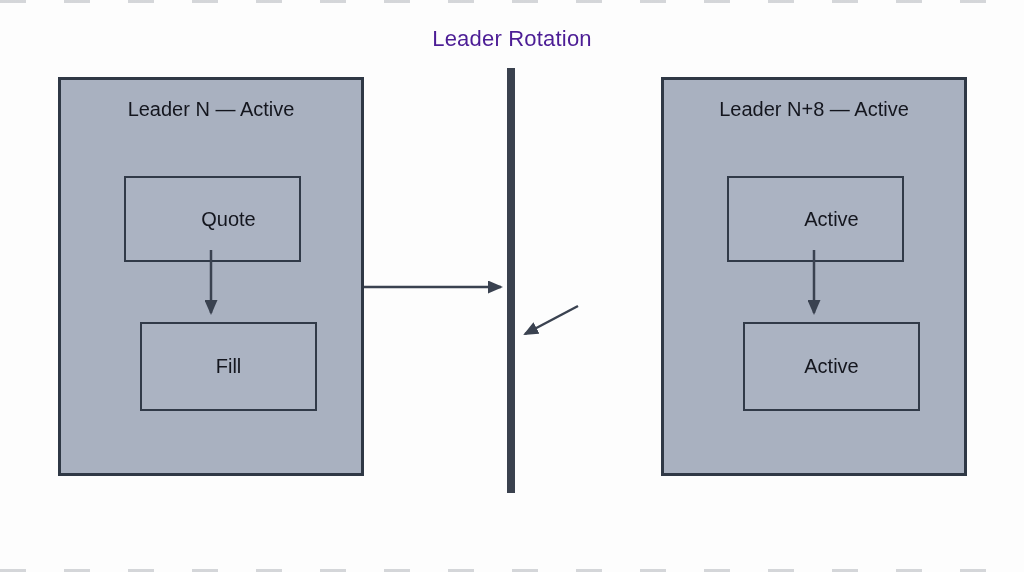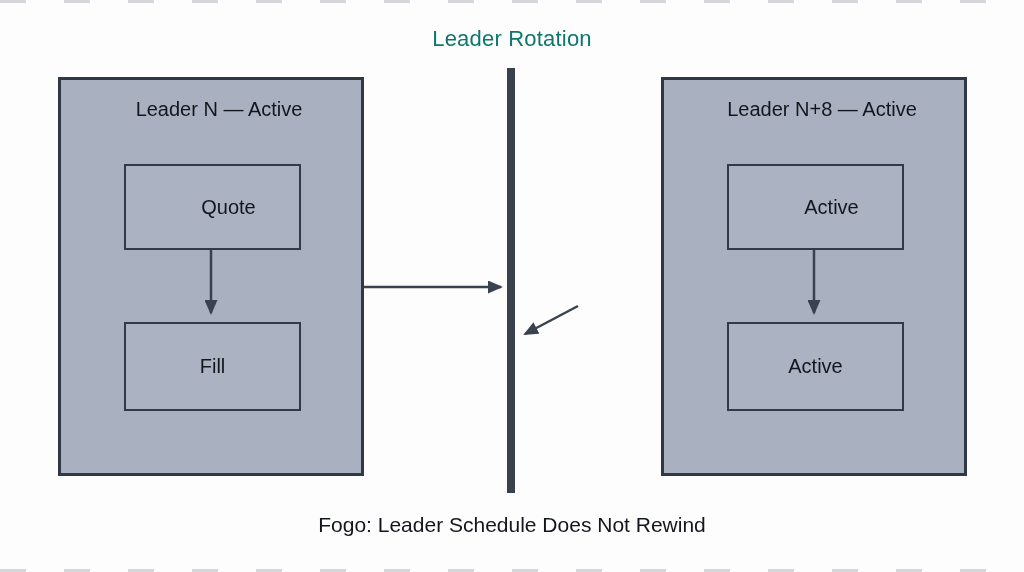--- a/index.html
+++ b/index.html
@@ -18,21 +18,21 @@
       rgba(70,78,92,0) 26px 64px);
     opacity:.8;
   }
   .edge-marks.top{top:0;}
   .edge-marks.bottom{bottom:0;}
 
   .diagram-title{
     position:absolute;top:26px;left:0;width:100%;
     text-align:center;
     font-size:22px;letter-spacing:.2px;
-    color:#0f766e;
+    color:#4c1d95;
   }
 
   .divider{
     position:absolute;
     left:507px;top:68px;
     width:8px;height:425px;
     background:#3a414e;
   }
 
   .panel{
@@ -43,35 +43,34 @@
     box-sizing:border-box;
   }
   .panel.left{left:58px;}
   .panel.right{left:661px;}
 
   .panel-header{
     position:absolute;top:18px;left:0;width:100%;
     text-align:center;
     font-size:20px;
     color:#14161e;
-    margin-left:8px;
   }
 
   .node{
     position:absolute;
     left:63px;width:177px;height:86px;
     background:#abb3c2;
     border:2.5px solid #313a48;
     box-sizing:border-box;
     display:flex;align-items:center;justify-content:center;
     font-size:20px;
     color:#14161e;
   }
-  .node.n0{top:84px;padding-left:32px;}
-  .node.n1{top:242px;height:89px;}
+  .node.n0{top:96px;padding-left:32px;}
+  .node.n1{top:242px;height:89px;margin-left:16px;}
 
   .arrow-layer{
     position:absolute;left:0;top:0;width:1024px;height:572px;
     pointer-events:none;
   }
 
   .annotation{
     position:absolute;
     left:524px;top:266px;width:128px;
     text-align:center;
@@ -125,15 +124,14 @@
         <path d="M0,0 L15,6.5 L0,13 z" fill="#3a4250"></path>
       </marker>
     </defs>
     <line x1="211" y1="250" x2="211" y2="313" stroke="#3a4250" stroke-width="2.5" marker-end="url(#ah)"></line>
     <line x1="814" y1="250" x2="814" y2="313" stroke="#3a4250" stroke-width="2.5" marker-end="url(#ah)"></line>
     <line x1="364" y1="287" x2="501" y2="287" stroke="#3a4250" stroke-width="2.5" marker-end="url(#ah)"></line>
     <line x1="578" y1="306" x2="525" y2="334" stroke="#3a4250" stroke-width="2.5" marker-end="url(#ah)"></line>
   </svg>
 
 
-  <div class="caption">Fogo: Leader Schedule Does Not Rewind</div>
 
 </div>
 
 </body></html>

